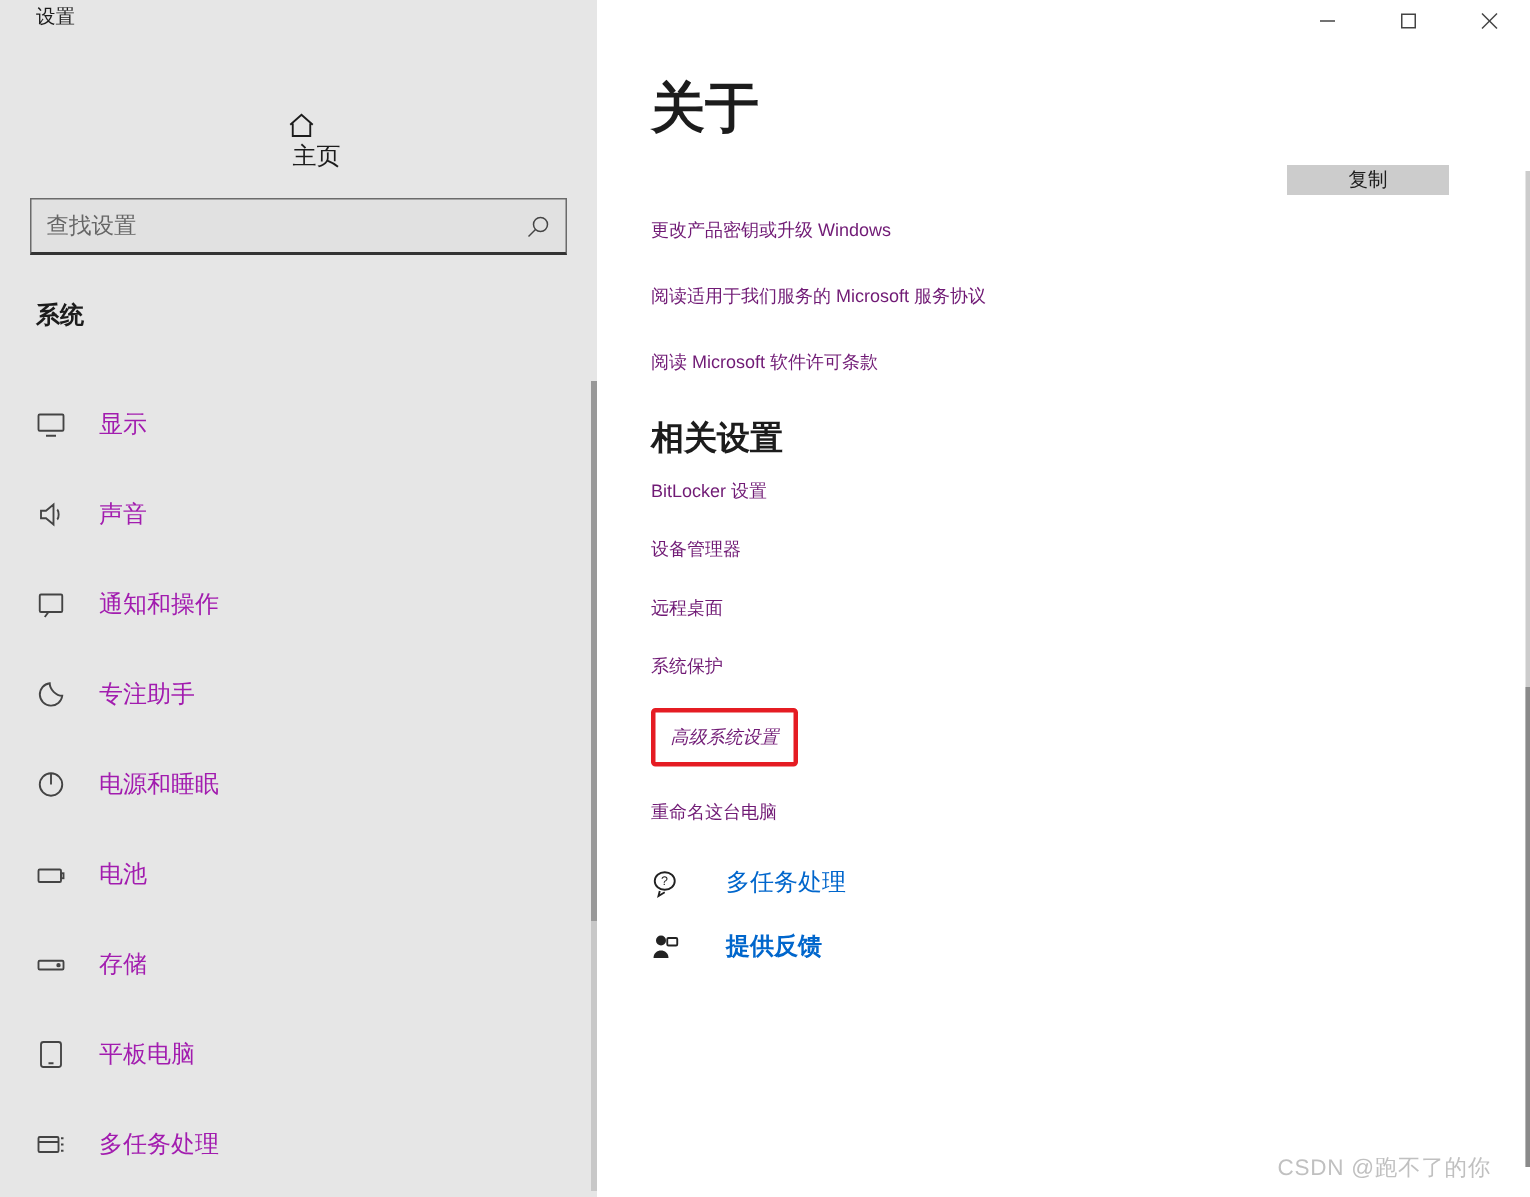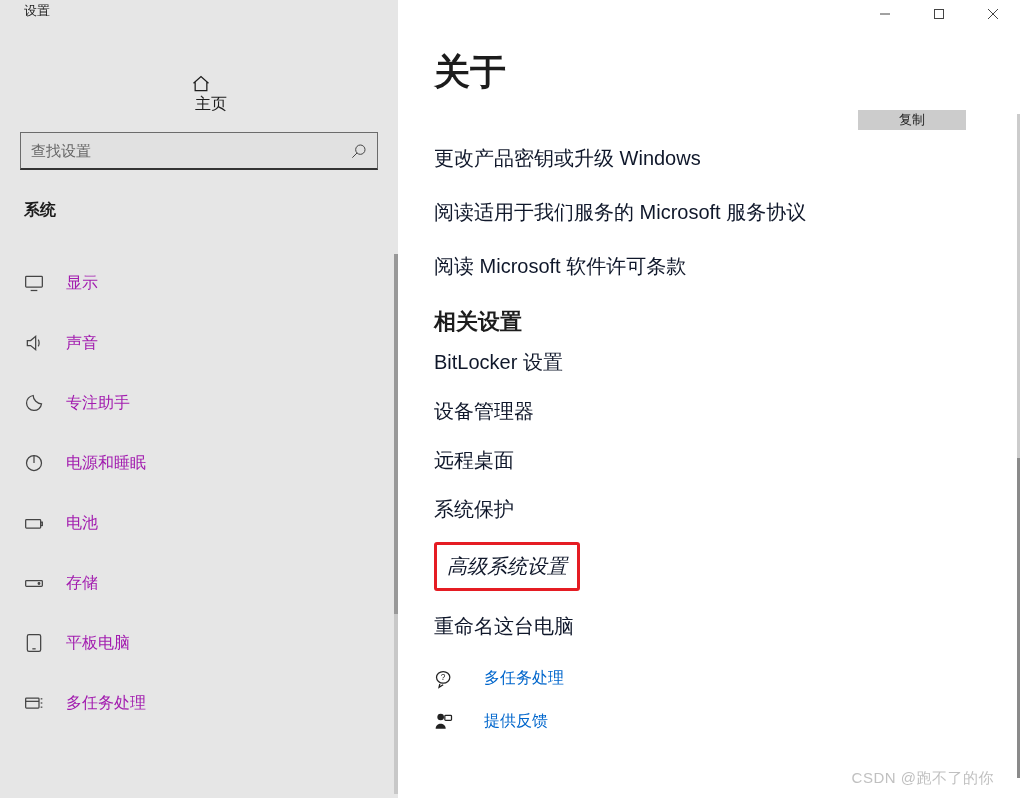--- a/index.html
+++ b/index.html
@@ -173,22 +173,22 @@
       display: flex;
       align-items: flex-start;
       justify-content: center;
       padding-top: 1px;
     }
     .link-group {
       margin-top: 48px;
     }
     .link-item {
       display: block;
-      color: #0f172a;
-      font-size: 20px;
+      color: #701a75;
+      font-size: 12px;
       margin-bottom: 27px;
       text-decoration: none;
       cursor: pointer;
     }
     .link-item.highlighted {
       border: 3px solid #e51c23;
       border-radius: 3px;
       padding: 8px 10px;
       display: inline-block;
       margin-bottom: 22px;
@@ -216,20 +216,21 @@
       width: 20px;
       height: 20px;
       color: #1c1c1c;
     }
     .help-label {
       color: #0066cc;
       font-size: 16px;
     }
     .help-row + .help-row {
       margin-top: 22px;
+      font-weight: bold;
     }
     .main-scroll-track {
       position: absolute;
       right: 0;
       top: 114px;
       width: 3px;
       height: calc(100% - 114px - 20px);
       background: #cccccc;
     }
     .main-scroll-thumb {
@@ -282,20 +283,27 @@
       </div>
 
       <div class="nav-item">
         <svg class="nav-icon" viewBox="0 0 24 24">
           <path d="M4 9v6h4l6 5V4l-6 5H4z"></path>
             <path d="M17 8c1.5 1.5 1.5 6.5 0 8"></path>
         </svg>
         <span class="nav-label">声音</span>
       </div>
 
+      <div class="nav-item">
+        <svg class="nav-icon" viewBox="0 0 24 24">
+          <rect x="3" y="4" width="18" height="14" rx="1"></rect>
+            <path d="M7 22l3-4"></path>
+        </svg>
+        <span class="nav-label">通知和操作</span>
+      </div>
 
       <div class="nav-item">
         <svg class="nav-icon" viewBox="0 0 24 24">
           <path d="M21 13A9 9 0 1 1 11 3c0 5 5 10 10 10z"></path>
         </svg>
         <span class="nav-label">专注助手</span>
       </div>
 
       <div class="nav-item">
         <svg class="nav-icon" viewBox="0 0 24 24">

